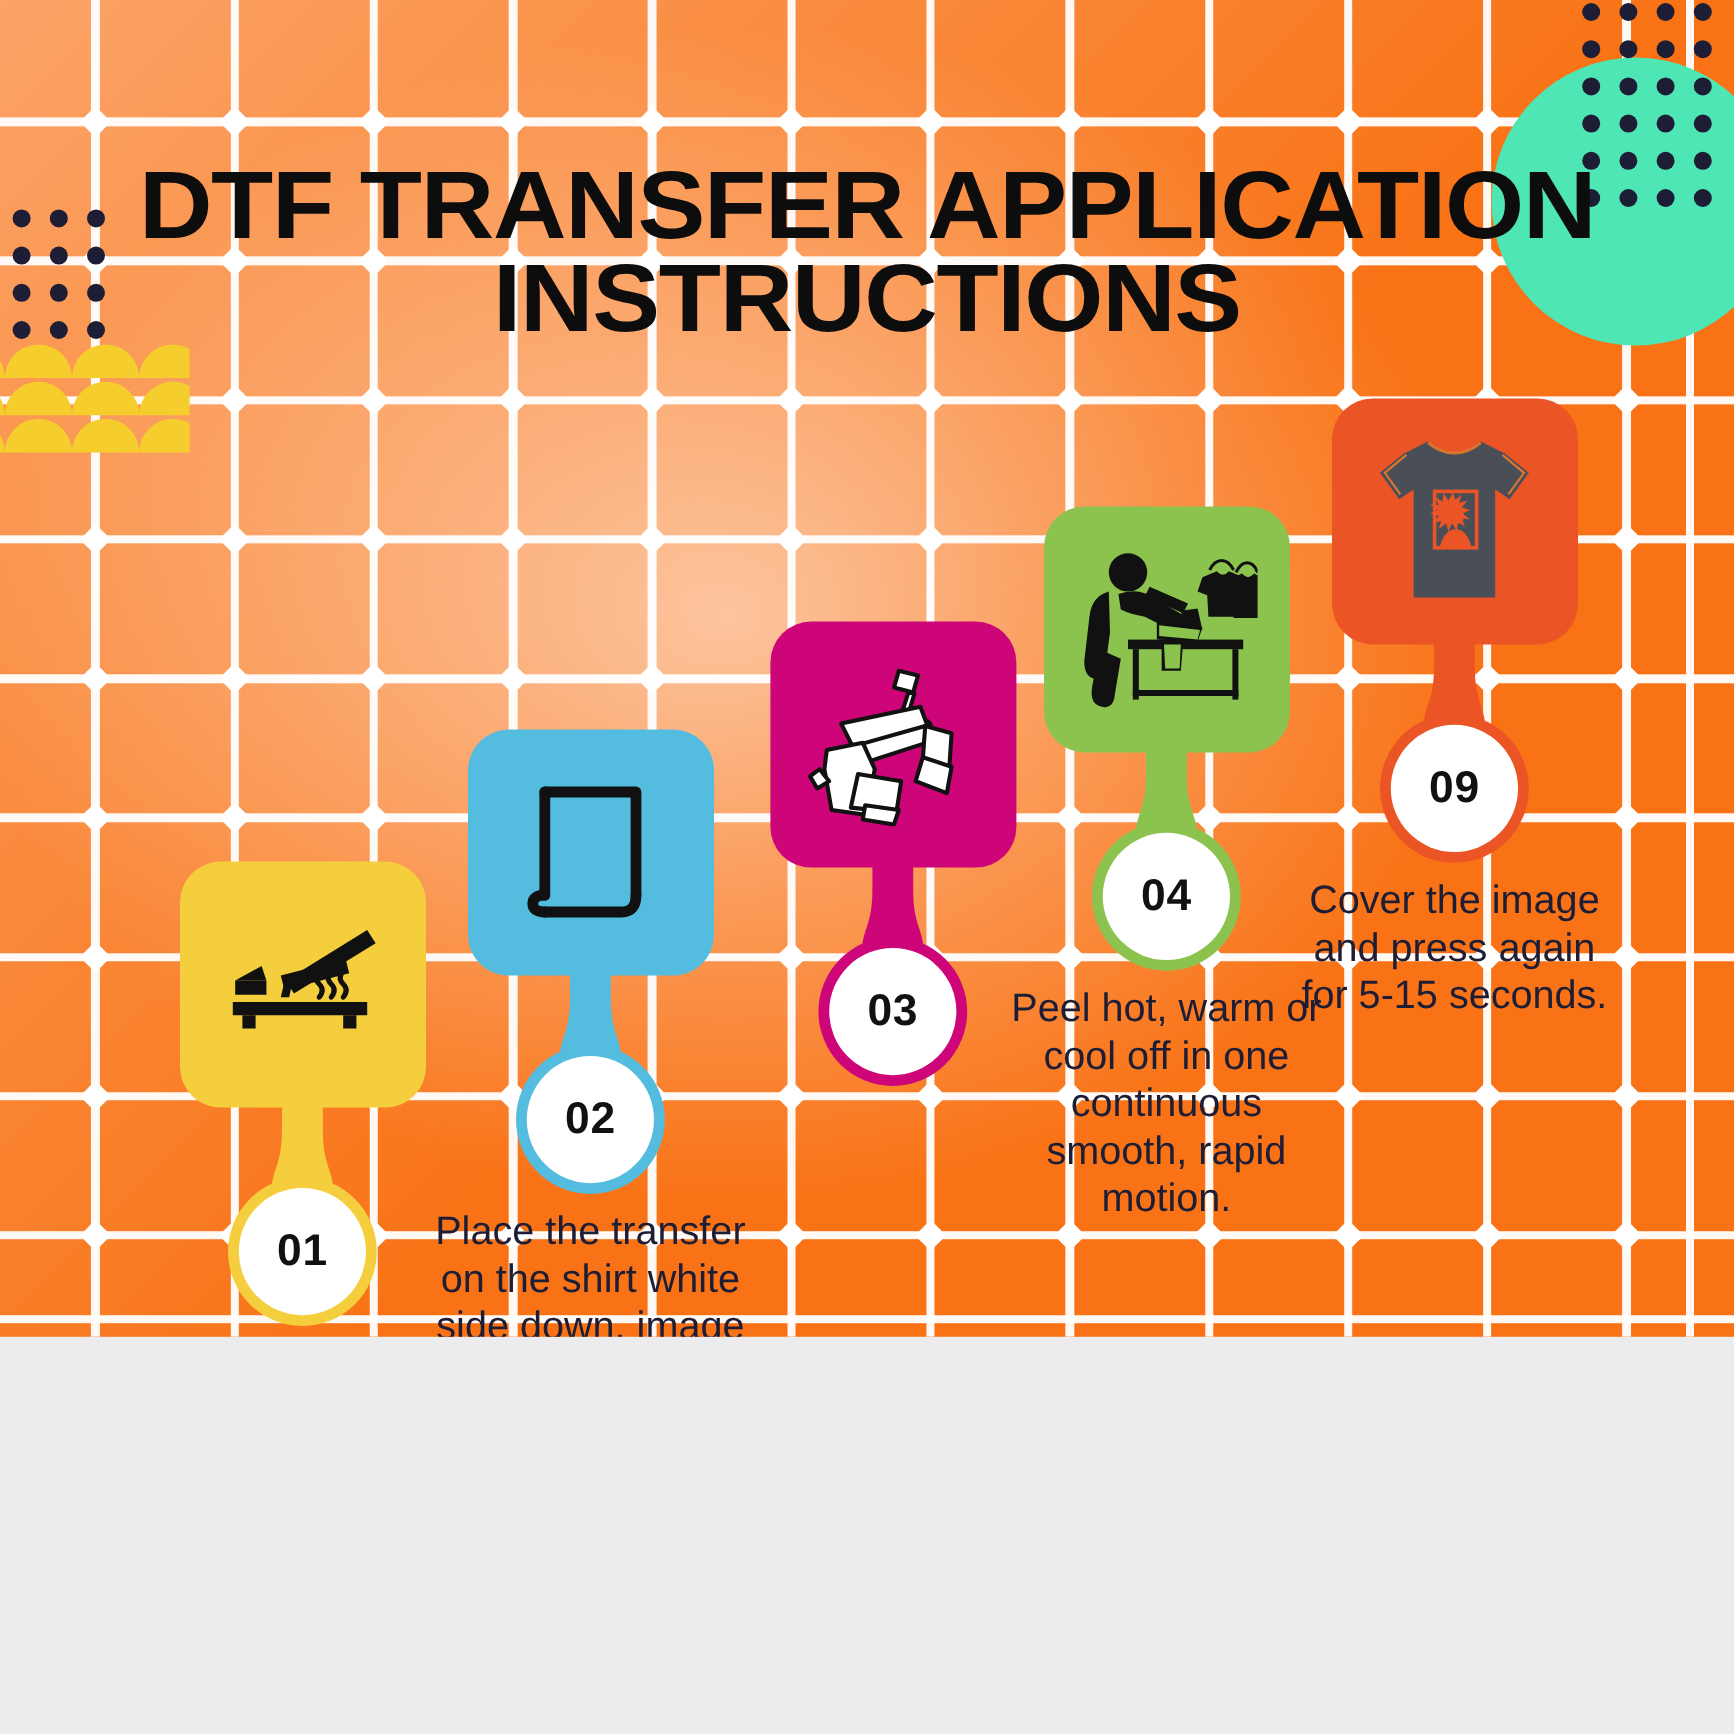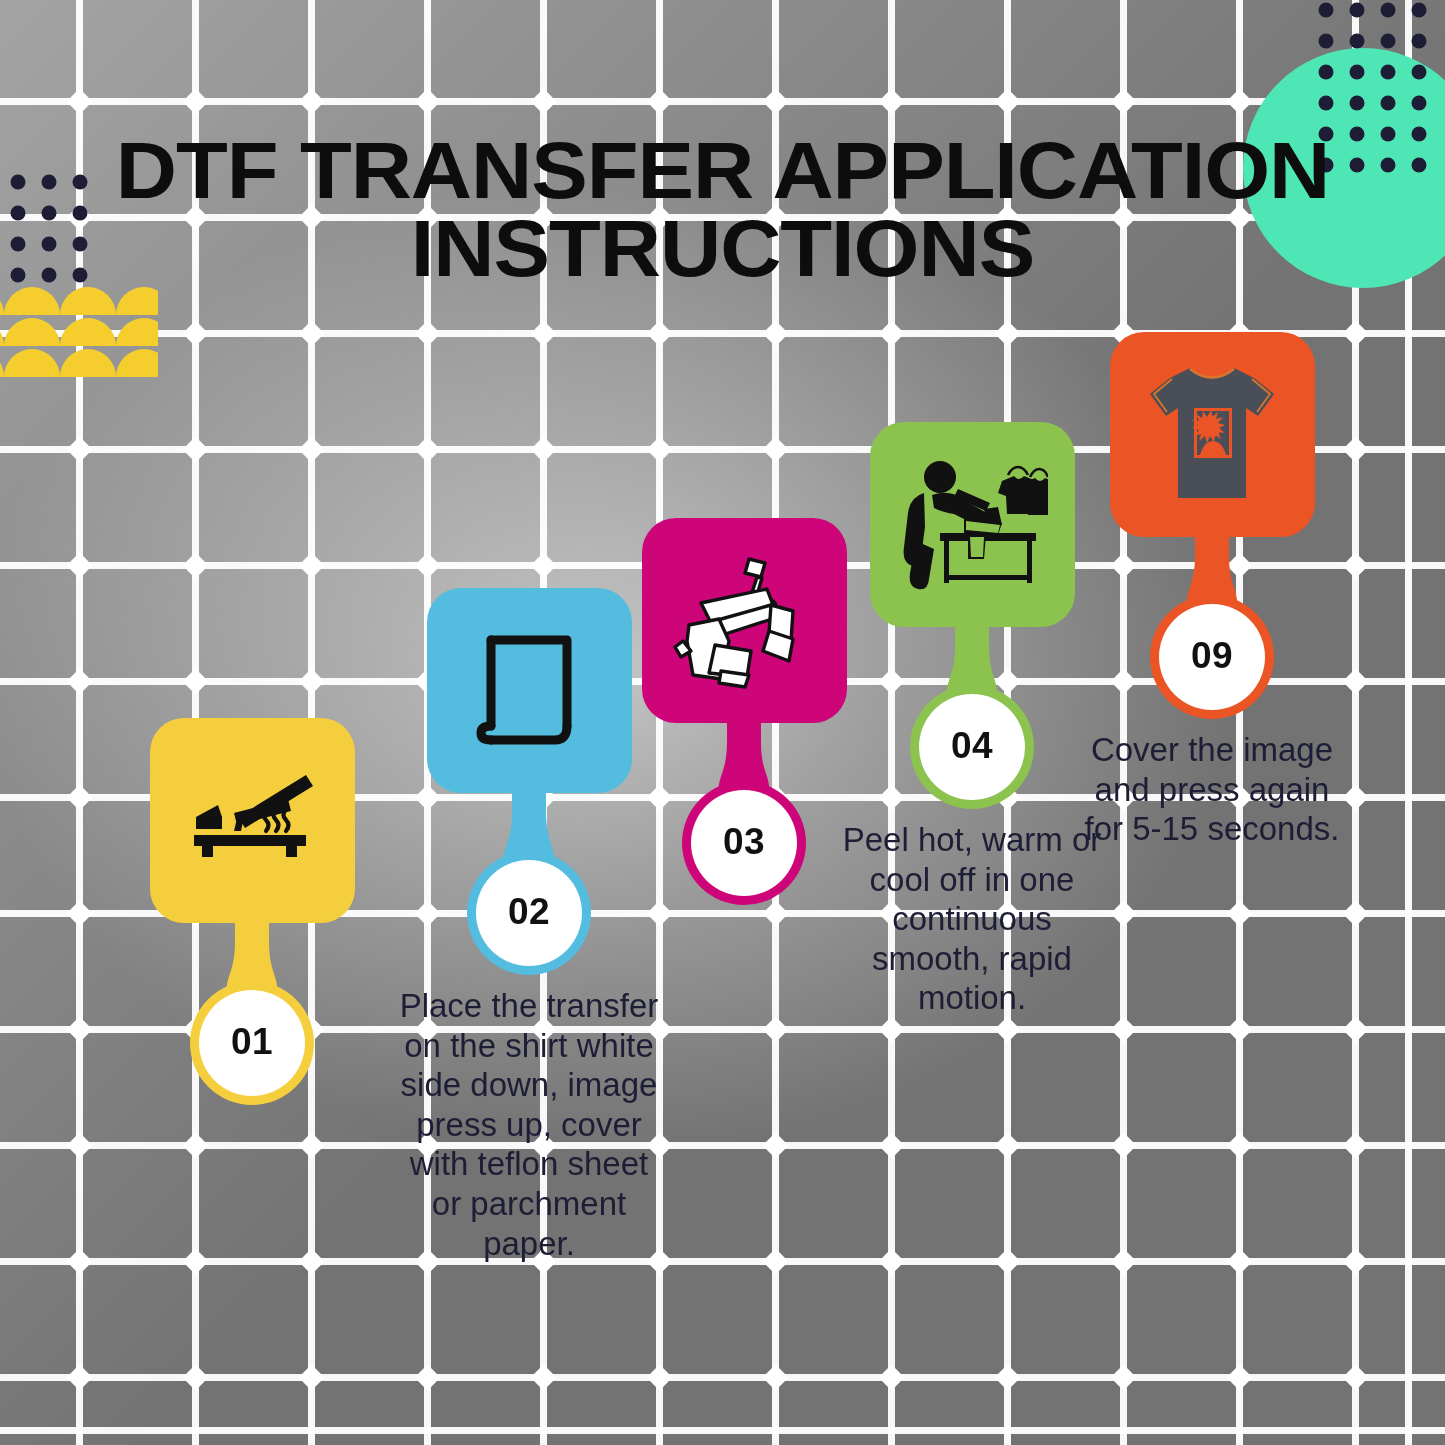--- a/index.html
+++ b/index.html
@@ -6,22 +6,22 @@
 
   html,body{
     width:1445px; height:1445px;
     overflow:hidden;
     background:#ececef;
     font-family:"Liberation Sans", sans-serif;
   }
 
   #stage{
     position:relative;
-    width:1445px; height:1445px;
-    background:#737373;
+    width:1445px; height:1114px;
+    background:#f97316;
     overflow:hidden;
   }
 
   
   .bg-grid{
     position:absolute; inset:0;
     background-image:
       repeating-linear-gradient(to right, rgba(255,255,255,.95) 0 7px, transparent 7px 116px),
       repeating-linear-gradient(to bottom, rgba(255,255,255,.95) 0 7px, transparent 7px 116px);
     background-position: -40px -18px, -40px -18px;
@@ -117,21 +117,21 @@
     top:398px; left:-6px; right:-6px;
     text-align:center;
     font-family:"Liberation Sans", sans-serif;
     font-size:34px;
     line-height:1.20;
     color:#1d1d35;
   }
 
   
   #step-1{ left:128px;  top:718px; }
-  #step-2{ left:368px;  top:588px;margin-left:37px; }
+  #step-2{ left:368px;  top:608px; }
   #step-3{ left:608px;  top:518px;margin-left:12px; }
   #step-4{ left:848px;  top:422px; }
   #step-5{ left:1088px; top:332px; }
 
   #step-1 .caption{ font-size:33px; }
   #step-2 .caption{ font-size:33px; }
   #step-3 .caption{ font-size:33px; }
   #step-4 .caption{ font-size:33px; }
   #step-5 .caption{ font-size:33px; }
 </style>

